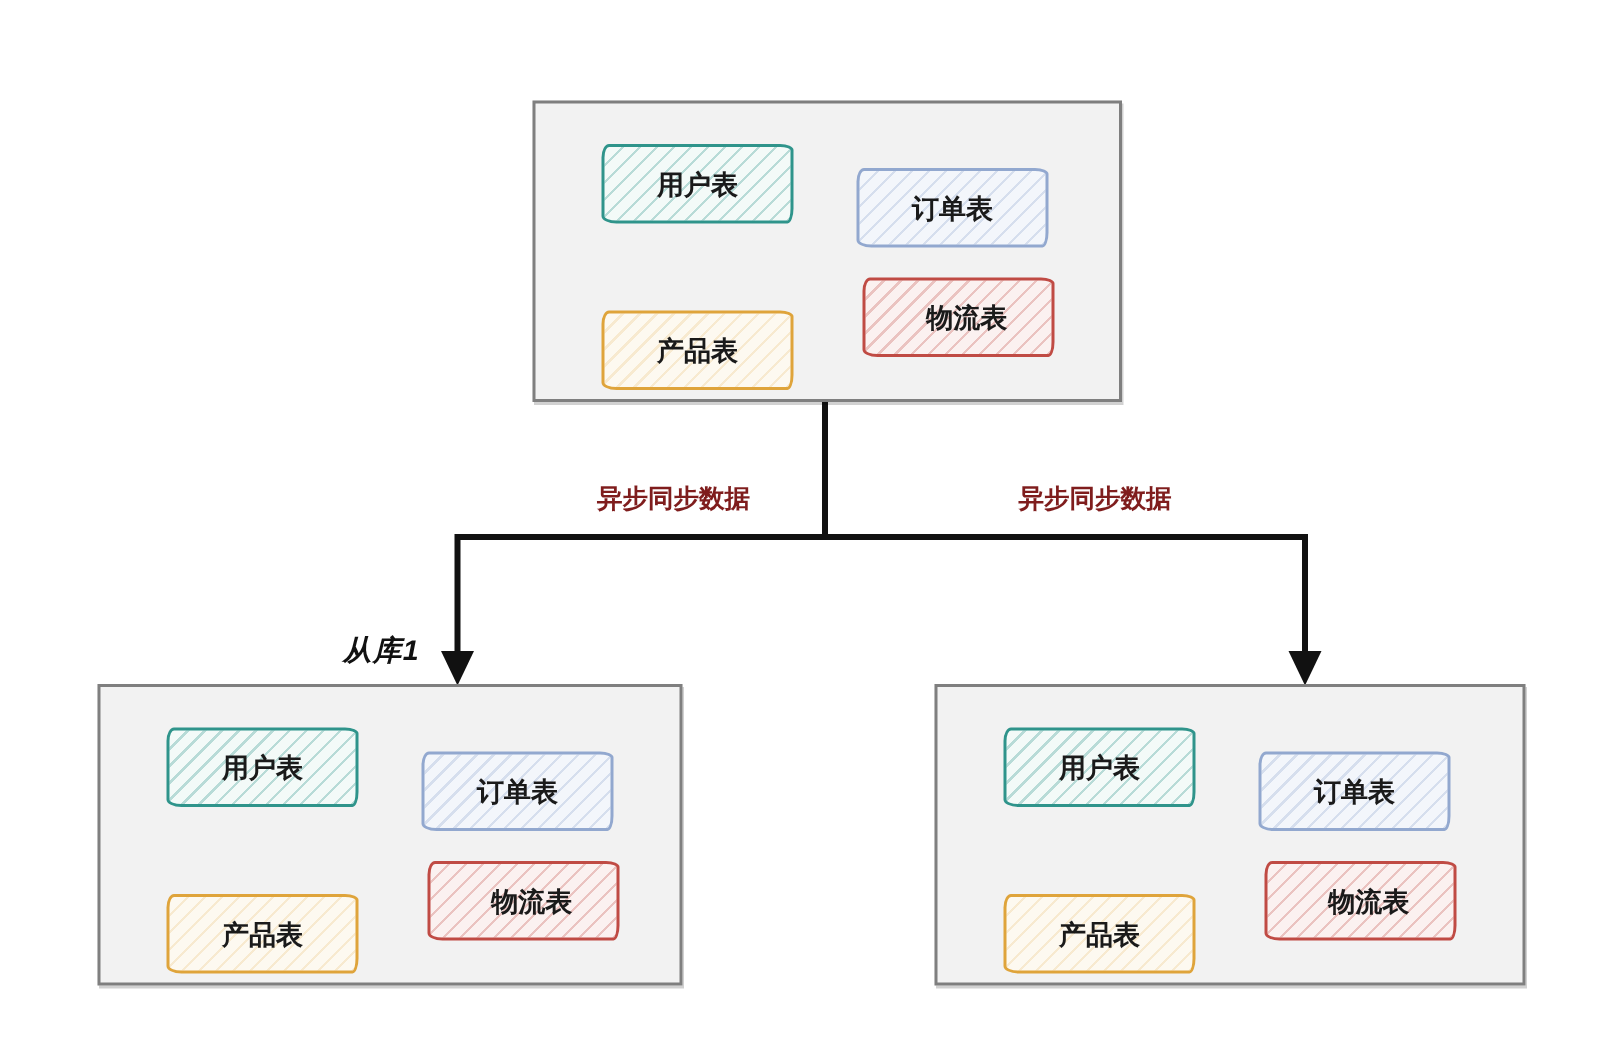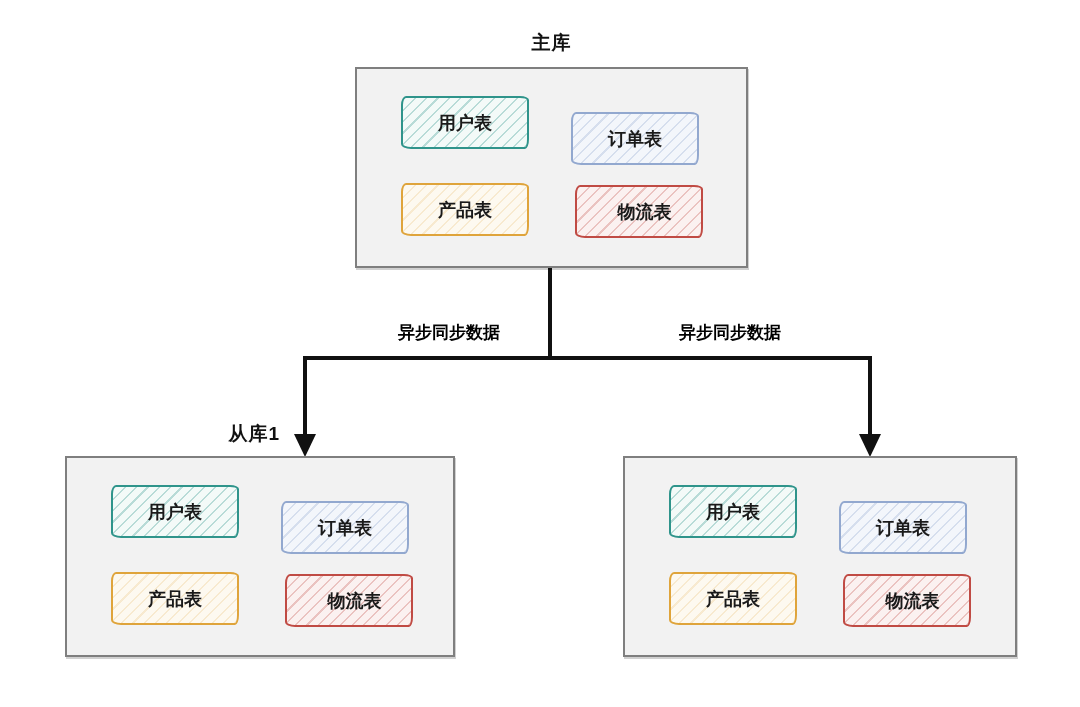--- a/index.html
+++ b/index.html
@@ -35,31 +35,31 @@
 
   .db-title {
     position: absolute;
     font-size: 19px;
     font-weight: 600;
     color: #111111;
     letter-spacing: 1px;
     white-space: nowrap;
   }
   .master-title { left: 355px; top: 30px; width: 393px; text-align: center; }
-  .slave1-title { left: 65px;  top: 421px; width: 215px; text-align: right; }
+  .slave1-title { left: 65px;  top: 421px; width: 215px; text-align: right; font-style: italic; }
   .slave2-title { left: 623px; top: 421px; width: 218px; text-align: right; }
 
   .edge-label {
     position: absolute;
     top: 321px;
     width: 160px;
     text-align: center;
     font-size: 17px;
     font-weight: 600;
-    color: #000000;
+    color: #7f1d1d;
     white-space: nowrap;
   }
   .edge-label.left  { left: 369px; }
   .edge-label.right { left: 650px; }
 
   .tbl {
     position: absolute;
     width: 128px;
     height: 53px;
     box-sizing: border-box;
@@ -92,20 +92,21 @@
     background-image: repeating-linear-gradient(135deg,
       rgba(146,168,207,0.30) 0, rgba(146,168,207,0.30) 1.5px,
       transparent 1.5px, transparent 8px);
   }
   .tbl.orange {
     border-color: #dfa43b;
     background-color: #fdf9f0;
     background-image: repeating-linear-gradient(135deg,
       rgba(223,164,59,0.18) 0, rgba(223,164,59,0.18) 1.5px,
       transparent 1.5px, transparent 8px);
+    margin-top: 24px;
   }
   .tbl.red {
     border-color: #c04b44;
     background-color: #fbf1f0;
     background-image: repeating-linear-gradient(135deg,
       rgba(192,75,68,0.28) 0, rgba(192,75,68,0.28) 1.5px,
       transparent 1.5px, transparent 8px);
     padding-left: 11px;
   }
 </style>
@@ -118,21 +119,20 @@
     <g stroke="#111111" stroke-width="4" fill="none" stroke-linejoin="miter">
       <path d="M550 268 L550 358 L305 358 L305 438"></path>
       <path d="M550 268 L550 358 L870 358 L870 438"></path>
     </g>
     <g fill="#111111" stroke="none">
       <polygon points="294,434 316,434 305,457"></polygon>
       <polygon points="859,434 881,434 870,457"></polygon>
     </g>
   </svg>
 
-  <div class="db-title master-title">主库</div>
   <div class="db master">
     <div class="tbl teal pos-a">
       <span>用户表</span>
     </div>
     <div class="tbl blue pos-b">
       <span>订单表</span>
     </div>
     <div class="tbl orange pos-c">
       <span>产品表</span>
     </div>

